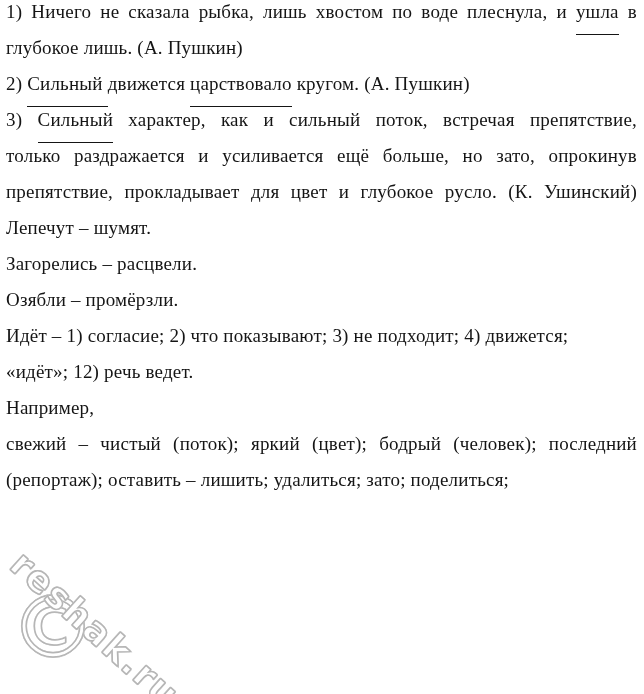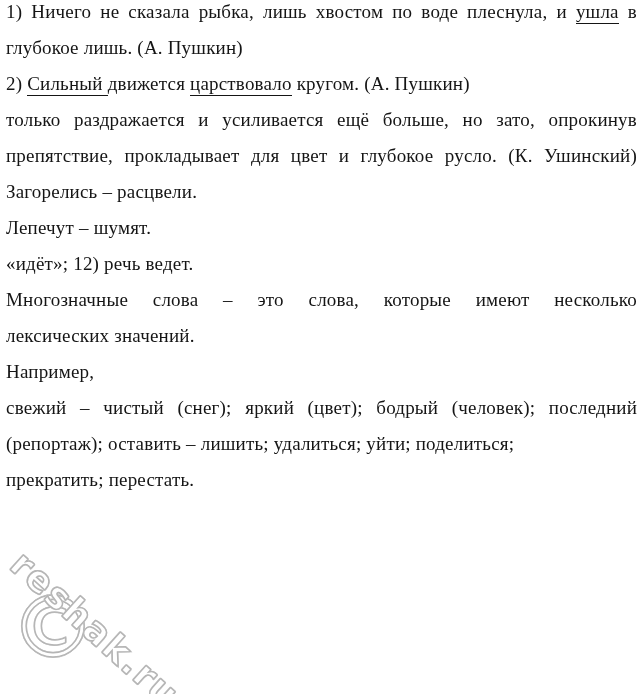--- a/index.html
+++ b/index.html
@@ -28,21 +28,21 @@
   }
   .line.j {
     white-space: normal;
     text-align: justify;
     text-align-last: justify;
     -moz-text-align-last: justify;
   }
   .seg { }
   .u {
     border-bottom: 1.6px solid #151515;
-    padding-bottom: 1px;
+    padding-bottom: 12px;
   }
   
   .watermark {
     position: absolute;
     left: 0; top: 0;
     width: 100%; height: 100%;
     pointer-events: none;
   }
   .wm-text {
     position: absolute;
@@ -79,44 +79,42 @@
 
 <div class="doc" id="doc">
     <div class="para">
       <div class="line j"><span class="seg">1) Ничего не сказала рыбка, лишь хвостом по воде плеснула, и </span><span class="seg u">ушла</span><span class="seg"> в</span></div>
       <div class="line"><span class="seg">глубокое лишь. (А. Пушкин)</span></div>
     </div>
     <div class="para">
       <div class="line"><span class="seg">2) </span><span class="seg u">Сильный </span><span class="seg">движется </span><span class="seg u">царствовало</span><span class="seg"> кругом. (А. Пушкин)</span></div>
     </div>
     <div class="para">
+      <div class="line j"><span class="seg">3) </span><span class="seg u">Сильный</span><span class="seg"> характер, как и сильный поток, встречая препятствие,</span></div>
       <div class="line j"><span class="seg">только раздражается и усиливается ещё больше, но зато, опрокинув</span></div>
       <div class="line j"><span class="seg">препятствие, прокладывает для цвет и глубокое русло. (К. Ушинский)</span></div>
+    </div>
+    <div class="para">
+      <div class="line"><span class="seg">Лепечут – шумят.</span></div>
     </div>
     <div class="para">
       <div class="line"><span class="seg">Загорелись – расцвели.</span></div>
     </div>
     <div class="para">
-      <div class="line"><span class="seg">Лепечут – шумят.</span></div>
+      <div class="line"><span class="seg">Озябли – промёрзли.</span></div>
     </div>
     <div class="para">
+      <div class="line"><span class="seg">Идёт – 1) согласие; 2) что показывают; 3) не подходит; 4) движется;</span></div>
       <div class="line"><span class="seg">«идёт»; 12) речь ведет.</span></div>
-    </div>
-    <div class="para">
-      <div class="line j"><span class="seg">Многозначные слова – это слова, которые имеют несколько</span></div>
-      <div class="line"><span class="seg">лексических значений.</span></div>
     </div>
     <div class="para">
       <div class="line"><span class="seg">Например,</span></div>
     </div>
     <div class="para">
-      <div class="line j"><span class="seg">свежий – чистый (снег); яркий (цвет); бодрый (человек); последний</span></div>
-      <div class="line"><span class="seg">(репортаж); оставить – лишить; удалиться; уйти; поделиться;</span></div>
-    </div>
-    <div class="para">
-      <div class="line"><span class="seg">прекратить; перестать.</span></div>
+      <div class="line j"><span class="seg">свежий – чистый (поток); яркий (цвет); бодрый (человек); последний</span></div>
+      <div class="line"><span class="seg">(репортаж); оставить – лишить; удалиться; зато; поделиться;</span></div>
     </div>
   </div>
 
 <div class="watermark" aria-hidden="true">
   <span class="wm-copy">©</span>
   <span class="wm-text">reshak.ru</span>
 </div>
 
 </body></html>

